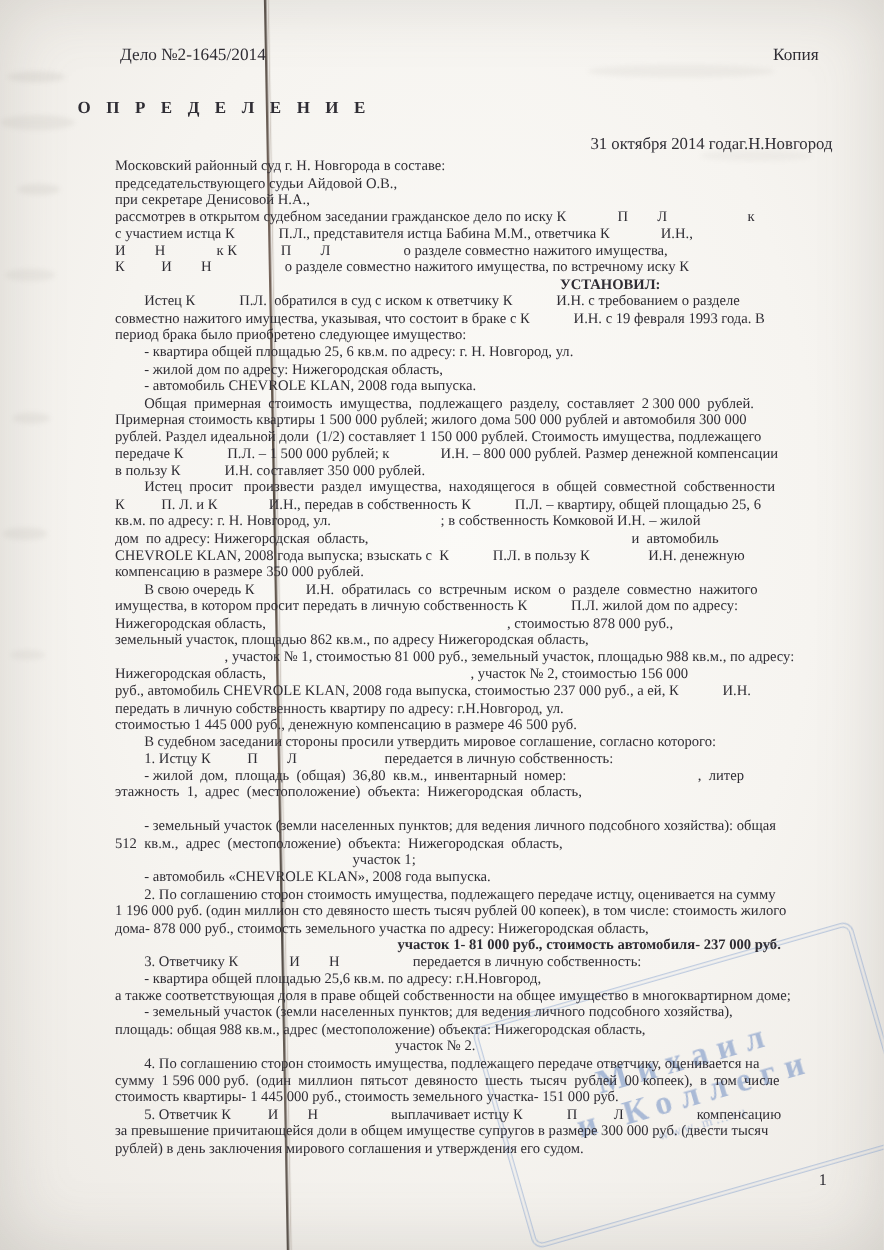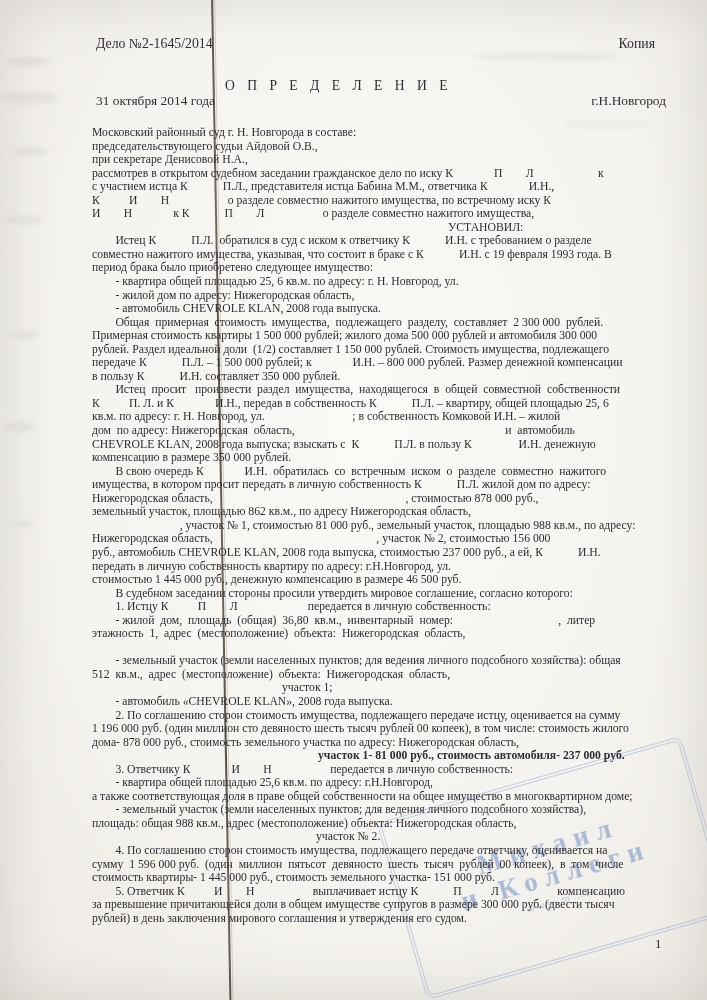--- a/index.html
+++ b/index.html
@@ -5,28 +5,28 @@
   html,body{margin:0;padding:0;}
   body{width:707px;height:1000px;overflow:hidden;background:#e8e5e1;font-family:"Liberation Serif",serif;}
   .page{position:relative;width:707px;height:1000px;overflow:hidden;
         background:radial-gradient(ellipse at 52% 42%, #fbfaf7 0%, #f6f4f0 55%, #efece7 88%, #e9e6e1 100%);
         box-shadow:inset 0 0 55px rgba(115,108,98,.20);
         color:var(--ink,#2f2d34);}
   .scan-layer{position:absolute;inset:0;filter:blur(.22px);padding-left:20px;}
   
   .hdr-row{position:absolute;left:96px;right:52px;top:36px;display:flex;justify-content:space-between;
            font-size:13.8px;}
-  .title{position:absolute;left:0;top:78px;width:615px;text-align:center;padding-left:62px;box-sizing:border-box;
-         font-weight:normal;font-size:13.6px;letter-spacing:4.5px;}
-  .date-row{position:absolute;left:96px;right:41px;top:93px;display:flex;justify-content:space-between;
+  .title{position:absolute;left:0;top:78px;width:615px;padding-left:62px;box-sizing:border-box;
+         font-weight:bold;font-size:13.6px;letter-spacing:4.5px;}
+  .date-row{position:absolute;left:96px;right:41px;top:107px;display:flex;justify-content:flex-end;
             font-size:13.4px;}
   
   .doc-body{position:absolute;left:82px;top:126px;width:596px;font-size:11.7px;line-height:13.55px;margin-left:10px;}
   .ln{white-space:pre;height:13.55px;overflow:visible;}
-  .ust{font-weight:normal;padding-left:356px;}
+  .ust{font-weight:bold;padding-left:356px;}
   .pa{padding-left:190px;}
   .pb{padding-left:226px;font-weight:bold;}
   .pc{padding-left:224px;}
   .page-num{position:absolute;left:655px;top:936px;font-size:13px;}
   
   .fold{position:absolute;left:211px;top:-5px;width:2.2px;height:1012px;opacity:.82;
         transform:rotate(-1.05deg);transform-origin:top center;filter:blur(.35px);
         background:linear-gradient(to bottom,#3c332c 0%,#5a463a 22%,#33291f 40%,#59483c 58%,#2f2822 74%,#51453c 88%,#3a322b 100%);}
   .fold2{position:absolute;left:213.5px;top:-5px;width:1px;height:1012px;opacity:.25;
         transform:rotate(-1.05deg);transform-origin:top center;filter:blur(.6px);background:#6b5747;}
@@ -74,22 +74,22 @@
       <span>31 октября 2014 года</span>
       <span>г.Н.Новгород</span>
     </div>
 
     <div class="doc-body">
         <div class="ln">Московский районный суд г. Н. Новгорода в составе:</div>
         <div class="ln">председательствующего судьи Айдовой О.В.,</div>
         <div class="ln">при секретаре Денисовой Н.А.,</div>
         <div class="ln">рассмотрев в открытом судебном заседании гражданское дело по иску К              П        Л                      к</div>
         <div class="ln">с участием истца К            П.Л., представителя истца Бабина М.М., ответчика К              И.Н.,</div>
+        <div class="ln">И        Н              к К            П        Л                    о разделе совместно нажитого имущества,</div>
         <div class="ln">К          И        Н                    о разделе совместно нажитого имущества, по встречному иску К</div>
-        <div class="ln">И        Н              к К            П        Л                    о разделе совместно нажитого имущества,</div>
         <div class="ln ust">УСТАНОВИЛ:</div>
         <div class="ln">        Истец К            П.Л.  обратился в суд с иском к ответчику К            И.Н. с требованием о разделе</div>
         <div class="ln">совместно нажитого имущества, указывая, что состоит в браке с К            И.Н. с 19 февраля 1993 года. В</div>
         <div class="ln">период брака было приобретено следующее имущество:</div>
         <div class="ln">        - квартира общей площадью 25, 6 кв.м. по адресу: г. Н. Новгород, ул.</div>
         <div class="ln">        - жилой дом по адресу: Нижегородская область,</div>
         <div class="ln">        - автомобиль CHEVROLE KLAN, 2008 года выпуска.</div>
         <div class="ln">        Общая  примерная  стоимость  имущества,  подлежащего  разделу,  составляет  2 300 000  рублей.</div>
         <div class="ln">Примерная стоимость квартиры 1 500 000 рублей; жилого дома 500 000 рублей и автомобиля 300 000</div>
         <div class="ln">рублей. Раздел идеальной доли  (1/2) составляет 1 150 000 рублей. Стоимость имущества, подлежащего</div>

